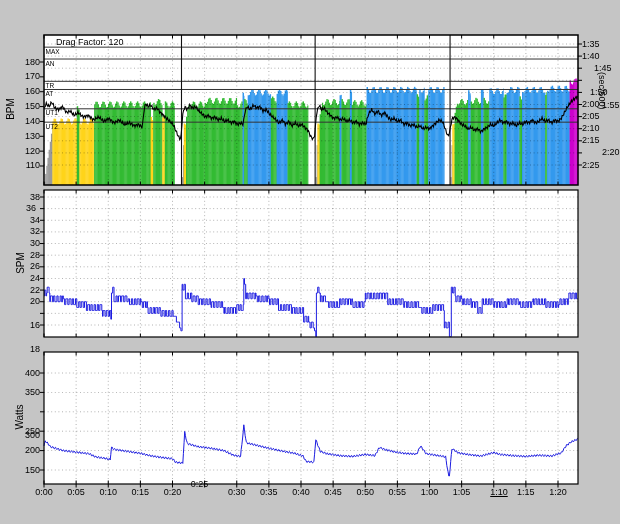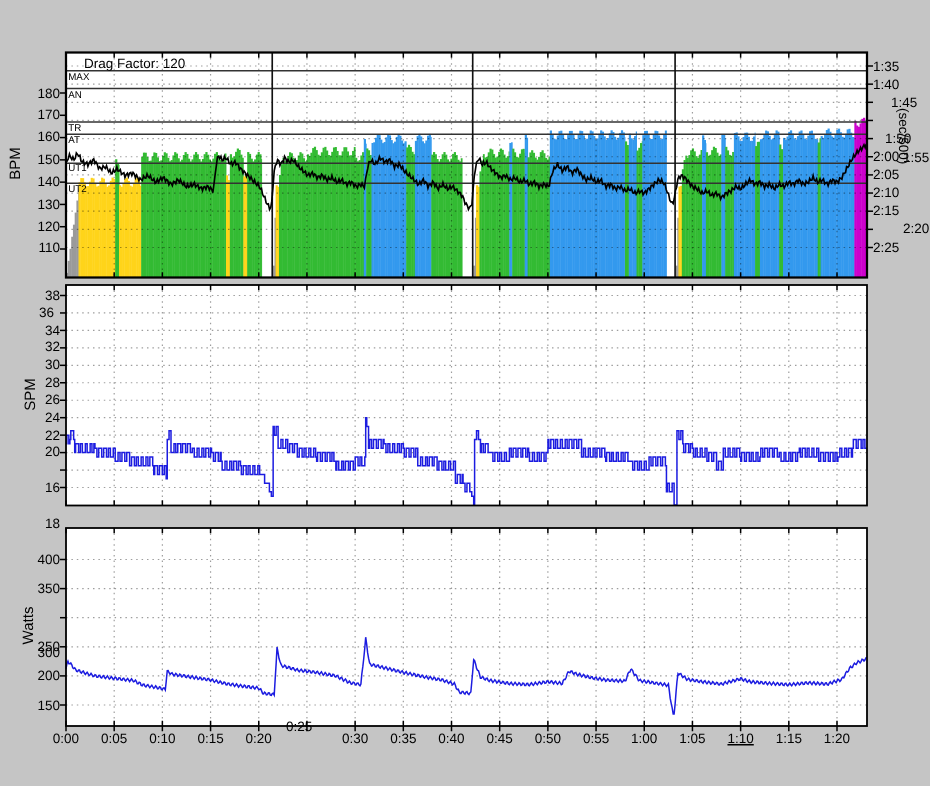--- a/index.html
+++ b/index.html
@@ -799,17 +799,17 @@
       <span class="lbl tick" style="left: 158.5px; width: 28px; text-align: center; top: 488px;">0:20</span>
       <span class="lbl tick" style="left: 190.625px; width: 28px; text-align: left; top: 480px;">0:25</span>
       <span class="lbl tick" style="left: 222.75px; width: 28px; text-align: center; top: 488px;">0:30</span>
       <span class="lbl tick" style="left: 254.875px; width: 28px; text-align: center; top: 488px;">0:35</span>
       <span class="lbl tick" style="left: 287px; width: 28px; text-align: center; top: 488px;">0:40</span>
       <span class="lbl tick" style="left: 319.125px; width: 28px; text-align: center; top: 488px;">0:45</span>
       <span class="lbl tick" style="left: 351.25px; width: 28px; text-align: center; top: 488px;">0:50</span>
       <span class="lbl tick" style="left: 383.375px; width: 28px; text-align: center; top: 488px;">0:55</span>
       <span class="lbl tick" style="left: 415.5px; width: 28px; text-align: center; top: 488px;">1:00</span>
       <span class="lbl tick" style="left: 447.625px; width: 28px; text-align: center; top: 488px;">1:05</span>
-      <span class="lbl tick" style="left: 479.75px; width: 28px; text-align: center; top: 488px; text-decoration: underline;">1:10</span>
+      <span class="lbl tick" style="left: 479.75px; width: 28px; text-align: right; top: 488px; text-decoration: underline;">1:10</span>
       <span class="lbl tick" style="left: 511.875px; width: 28px; text-align: center; top: 488px;">1:15</span>
       <span class="lbl tick" style="left: 544px; width: 28px; text-align: center; top: 488px;">1:20</span>
     </div>
 </div>
 
 </body></html>

